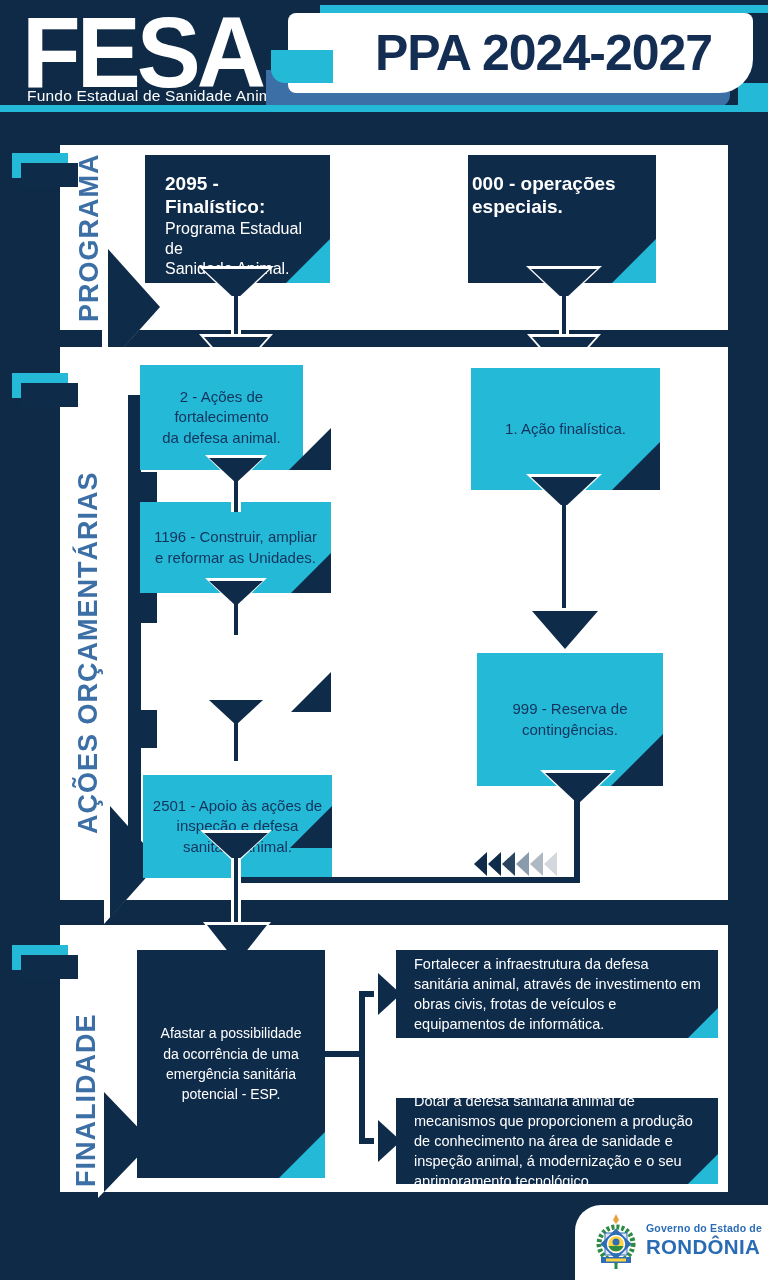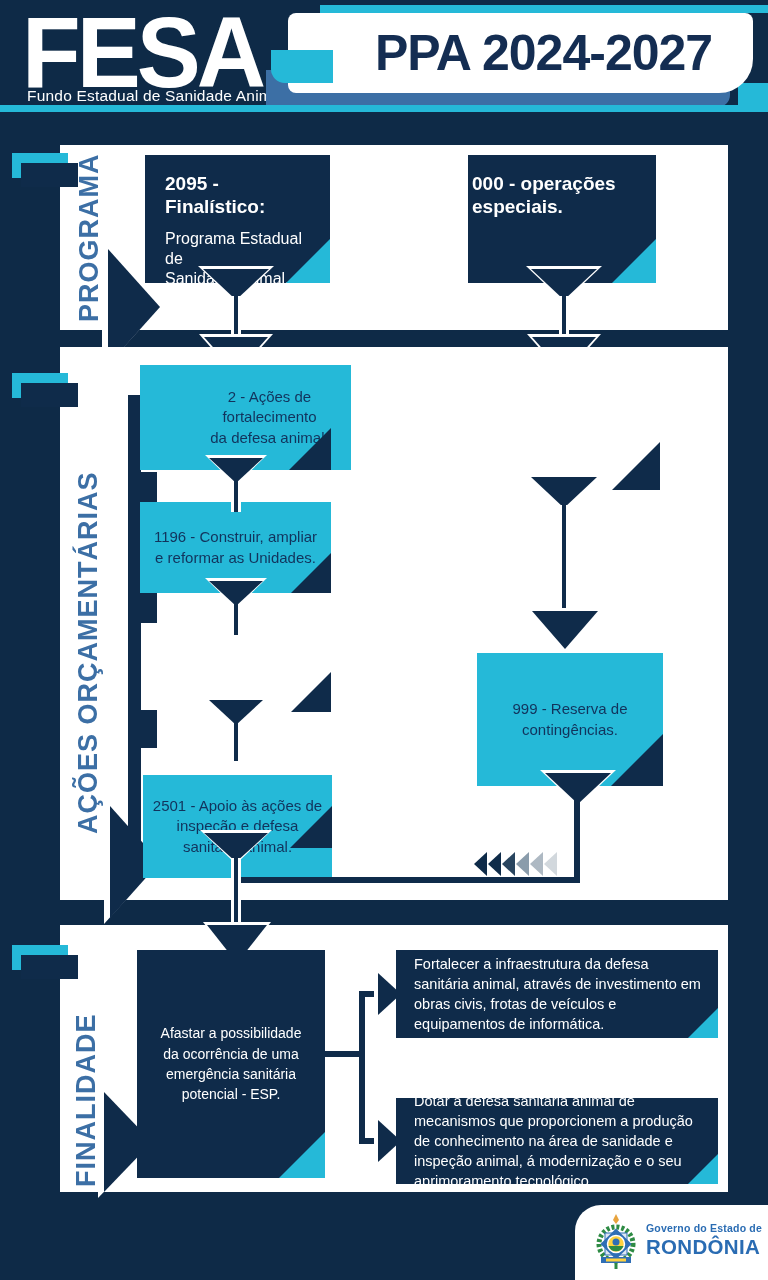--- a/index.html
+++ b/index.html
@@ -28,21 +28,21 @@
            display:flex;align-items:center;justify-content:center;text-align:center;
            font-size:15px;line-height:1.35;}
   .prelines{white-space:pre-line;}
   .corner-br{position:absolute;right:0;bottom:0;width:0;height:0;}
   .chev{position:absolute;width:0;height:0;border-top:12px solid transparent;border-bottom:12px solid transparent;}
   .fesa{font-weight:bold;color:#fff;font-size:96px;letter-spacing:-4px;line-height:1;transform:scaleY(1.05);transform-origin:top left;}
   .fesa-sub{color:#fff;font-size:15.5px;letter-spacing:.2px;}
   .ppa{position:absolute;display:flex;align-items:center;justify-content:center;
        font-weight:bold;color:#142d52;font-size:50px;letter-spacing:-1px;}
   .boxtitle{font-weight:bold;font-size:19px;line-height:1.2;}
-  .boxbody{font-size:16px;line-height:1.25;margin-top:10px;}
+  .boxbody{font-size:16px;line-height:1.25;margin-top:0;}
   .outcome{position:absolute;background:var(--navy);color:#fff;font-size:14.5px;line-height:1.38;
            display:flex;align-items:center;}
   .outcome .inner{padding:10px 16px 10px 18px;}
   .gov1{color:var(--govblue);font-size:10.5px;font-weight:bold;letter-spacing:.2px;}
   .gov2{color:var(--govblue);font-size:20.5px;font-weight:bold;letter-spacing:.3px;}
 </style>
 </head>
 <body>
 
 <div class="stage">
@@ -102,21 +102,21 @@
   <div class="tri" style="left:104px;top:800px;border-top:62px solid transparent;border-bottom:62px solid transparent;border-left:56px solid #fff;"></div>
   <div class="tri" style="left:110px;top:806px;border-top:56px solid transparent;border-bottom:56px solid transparent;border-left:50px solid var(--navy);"></div>
   <div class="cyanrect" style="left:12px;top:373px;width:56px;height:25px;"></div>
   <div class="navyrect" style="left:21px;top:383px;width:57px;height:24px;"></div>
 
   <div class="navyrect" style="left:128px;top:395px;width:13px;height:455px;"></div>
   <div class="navyrect" style="left:140px;top:472px;width:17px;height:34px;"></div>
   <div class="navyrect" style="left:140px;top:591px;width:17px;height:32px;"></div>
   <div class="navyrect" style="left:140px;top:710px;width:17px;height:38px;"></div>
 
-  <div class="cyanbox prelines" style="left:140px;top:365px;width:163px;height:105px;padding-left:48px;">2 -  Ações de
+  <div class="cyanbox prelines" style="left:140px;top:365px;width:163px;height:105px;">2 -  Ações de
 fortalecimento
 da defesa animal.</div>
   <div class="corner-br tri" style="left:289px;top:428px;border-bottom:42px solid var(--navy);border-left:42px solid transparent;"></div>
 
   <div class="cyanbox prelines" style="left:140px;top:502px;width:191px;height:91px;">1196 - Construir, ampliar
 e reformar as Unidades.</div>
   <div class="corner-br tri" style="left:291px;top:553px;border-bottom:40px solid var(--navy);border-left:40px solid transparent;"></div>
 
   <div class="corner-br tri" style="left:291px;top:672px;border-bottom:40px solid var(--navy);border-left:40px solid transparent;"></div>
 
@@ -130,20 +130,21 @@
   <div class="stem" style="left:231px;top:481px;height:31px;"></div>
 
   <div class="tri" style="left:205px;top:578px;border-left:31px solid transparent;border-right:31px solid transparent;border-top:30px solid #fff;"></div>
   <div class="tri" style="left:209px;top:581px;border-left:27px solid transparent;border-right:27px solid transparent;border-top:25px solid var(--navy);"></div>
   <div class="stem" style="left:231px;top:604px;height:31px;"></div>
 
   <div class="tri" style="left:205px;top:697px;border-left:31px solid transparent;border-right:31px solid transparent;border-top:30px solid #fff;"></div>
   <div class="tri" style="left:209px;top:700px;border-left:27px solid transparent;border-right:27px solid transparent;border-top:25px solid var(--navy);"></div>
   <div class="stem" style="left:231px;top:723px;height:38px;"></div>
 
+  <div class="cyanbox" style="left:471px;top:368px;width:189px;height:122px;">1. Ação finalística.</div>
   <div class="corner-br tri" style="left:612px;top:442px;border-bottom:48px solid var(--navy);border-left:48px solid transparent;"></div>
 
   <div class="cyanbox prelines" style="left:477px;top:653px;width:186px;height:133px;">999 - Reserva de
 contingências.</div>
   <div class="corner-br tri" style="left:611px;top:734px;border-bottom:52px solid var(--navy);border-left:52px solid transparent;"></div>
 
   <div class="tri" style="left:526px;top:474px;border-left:38px solid transparent;border-right:38px solid transparent;border-top:36px solid #fff;"></div>
   <div class="tri" style="left:531px;top:477px;border-left:33px solid transparent;border-right:33px solid transparent;border-top:31px solid var(--navy);"></div>
   <div class="stem" style="left:559px;top:505px;height:107px;"></div>
   <div class="tri" style="left:528px;top:608px;border-left:37px solid transparent;border-right:37px solid transparent;border-top:44px solid #fff;"></div>

